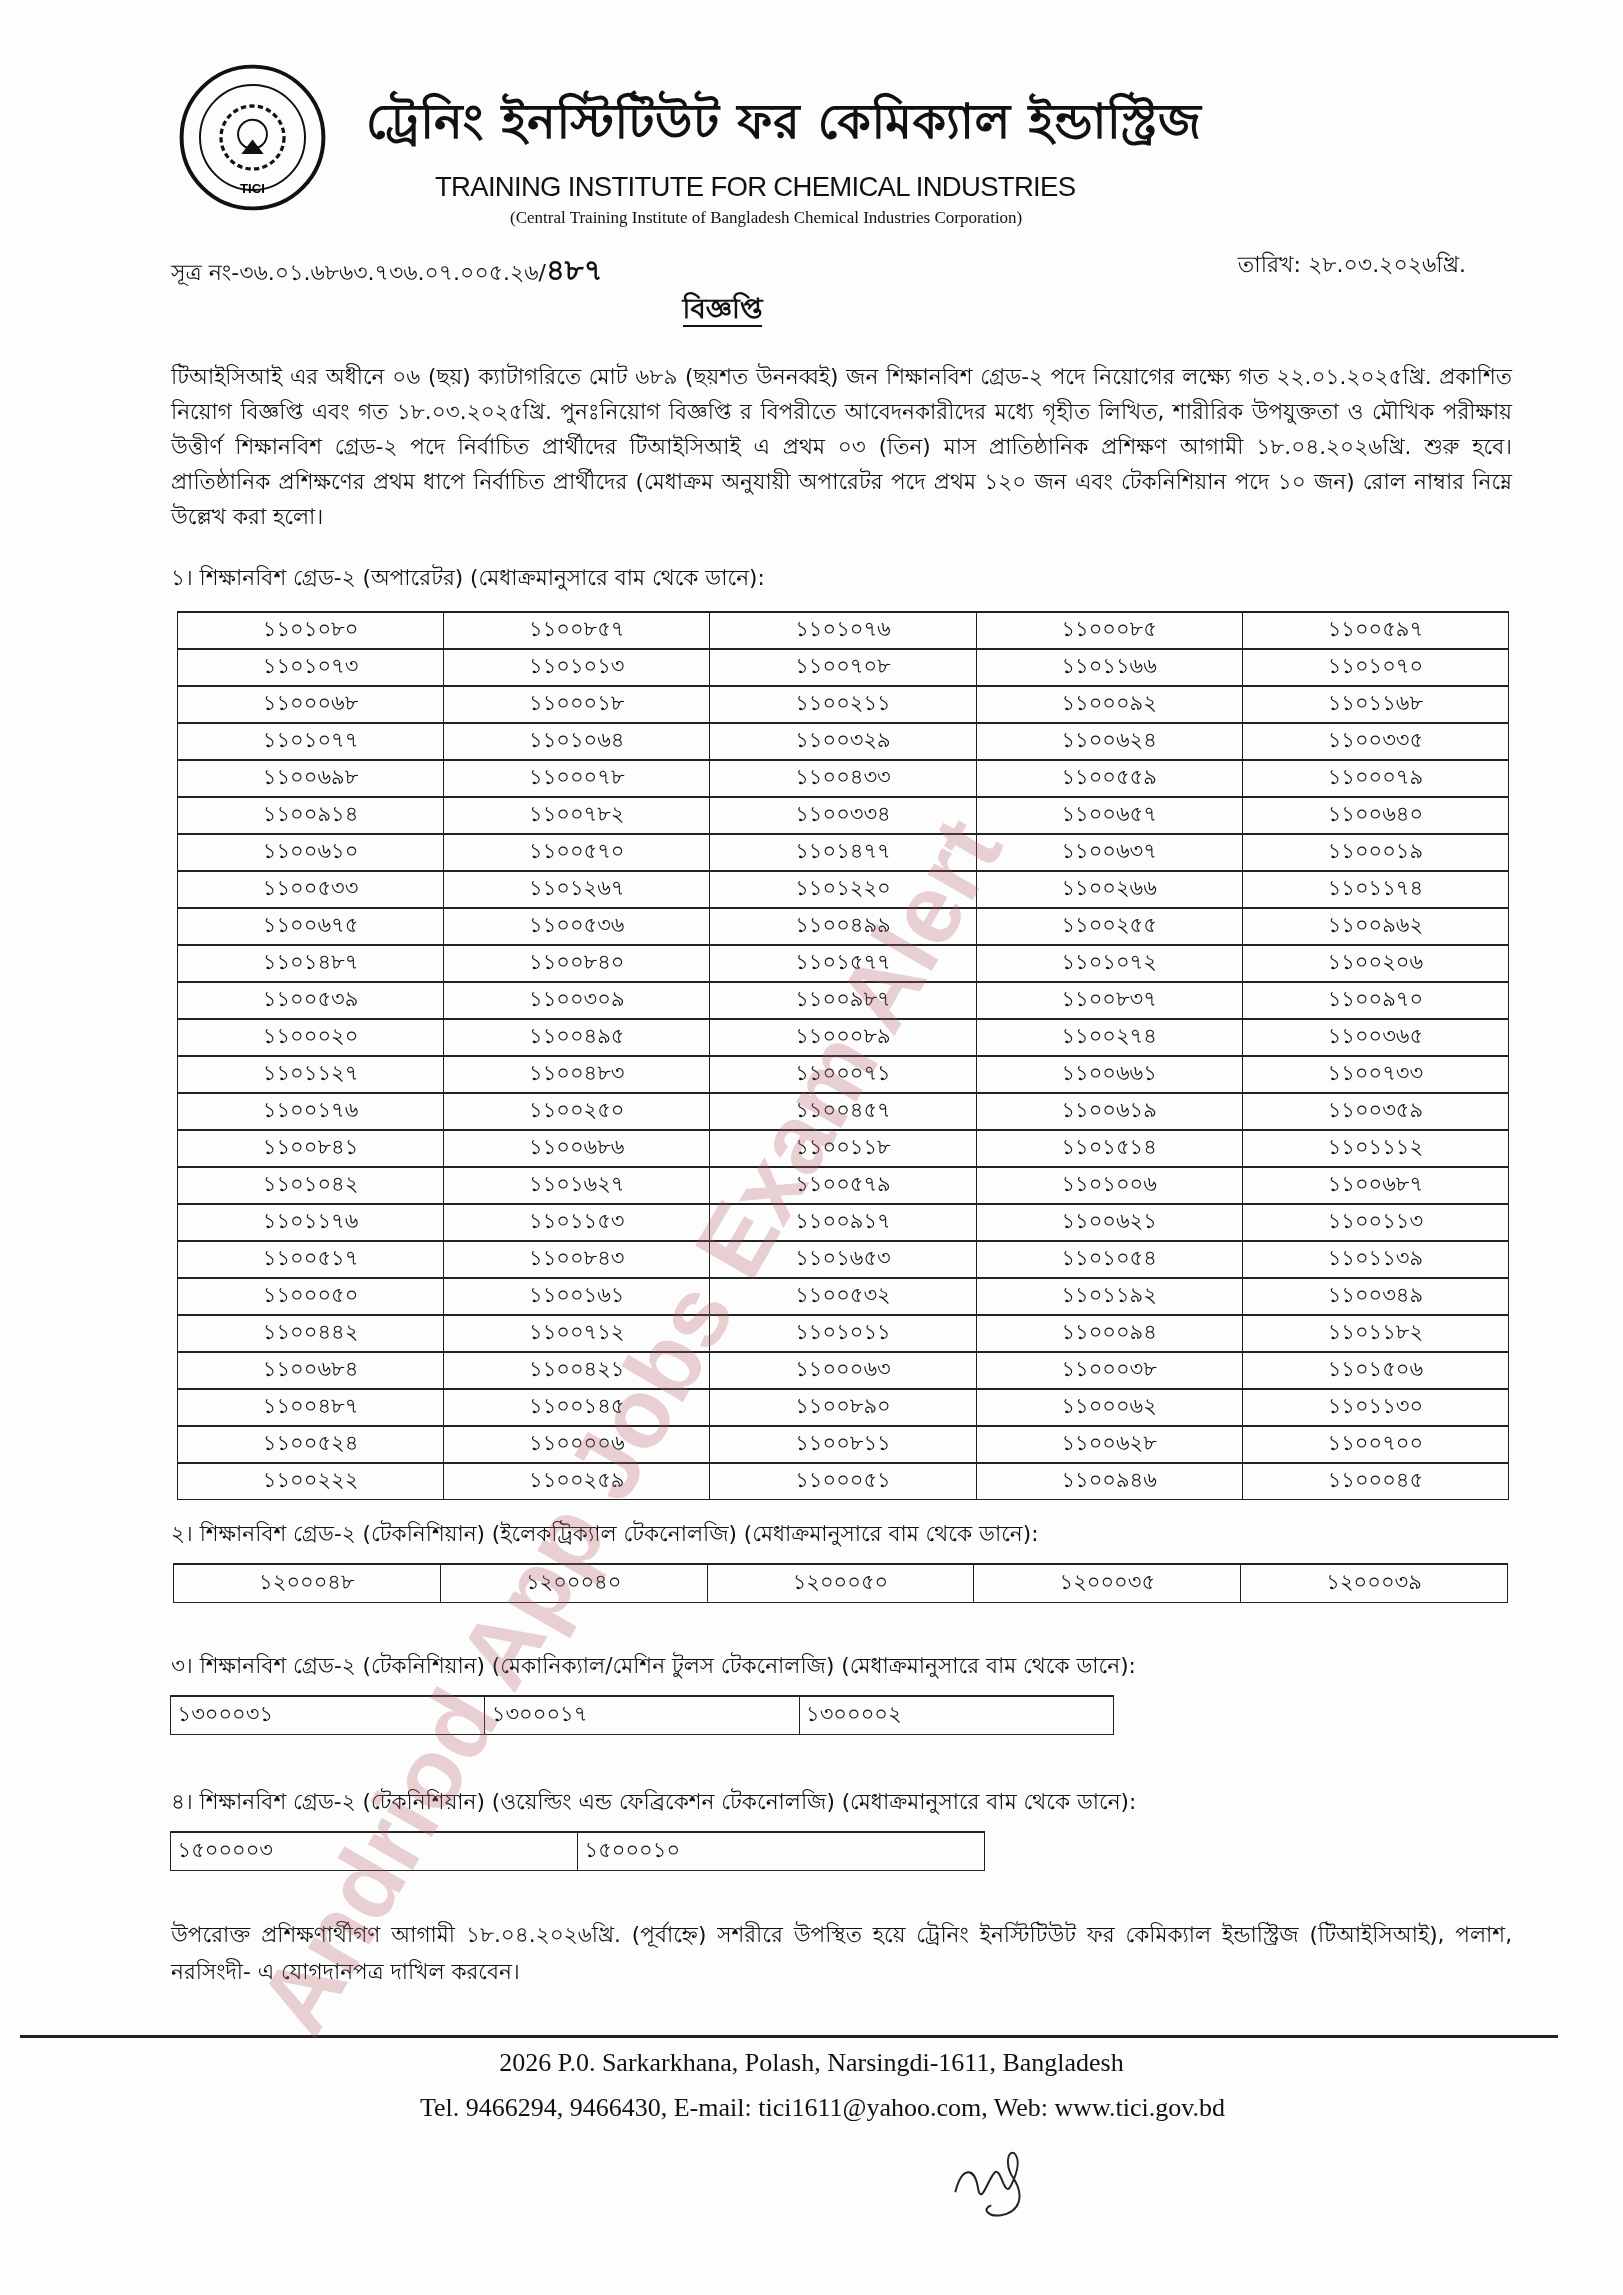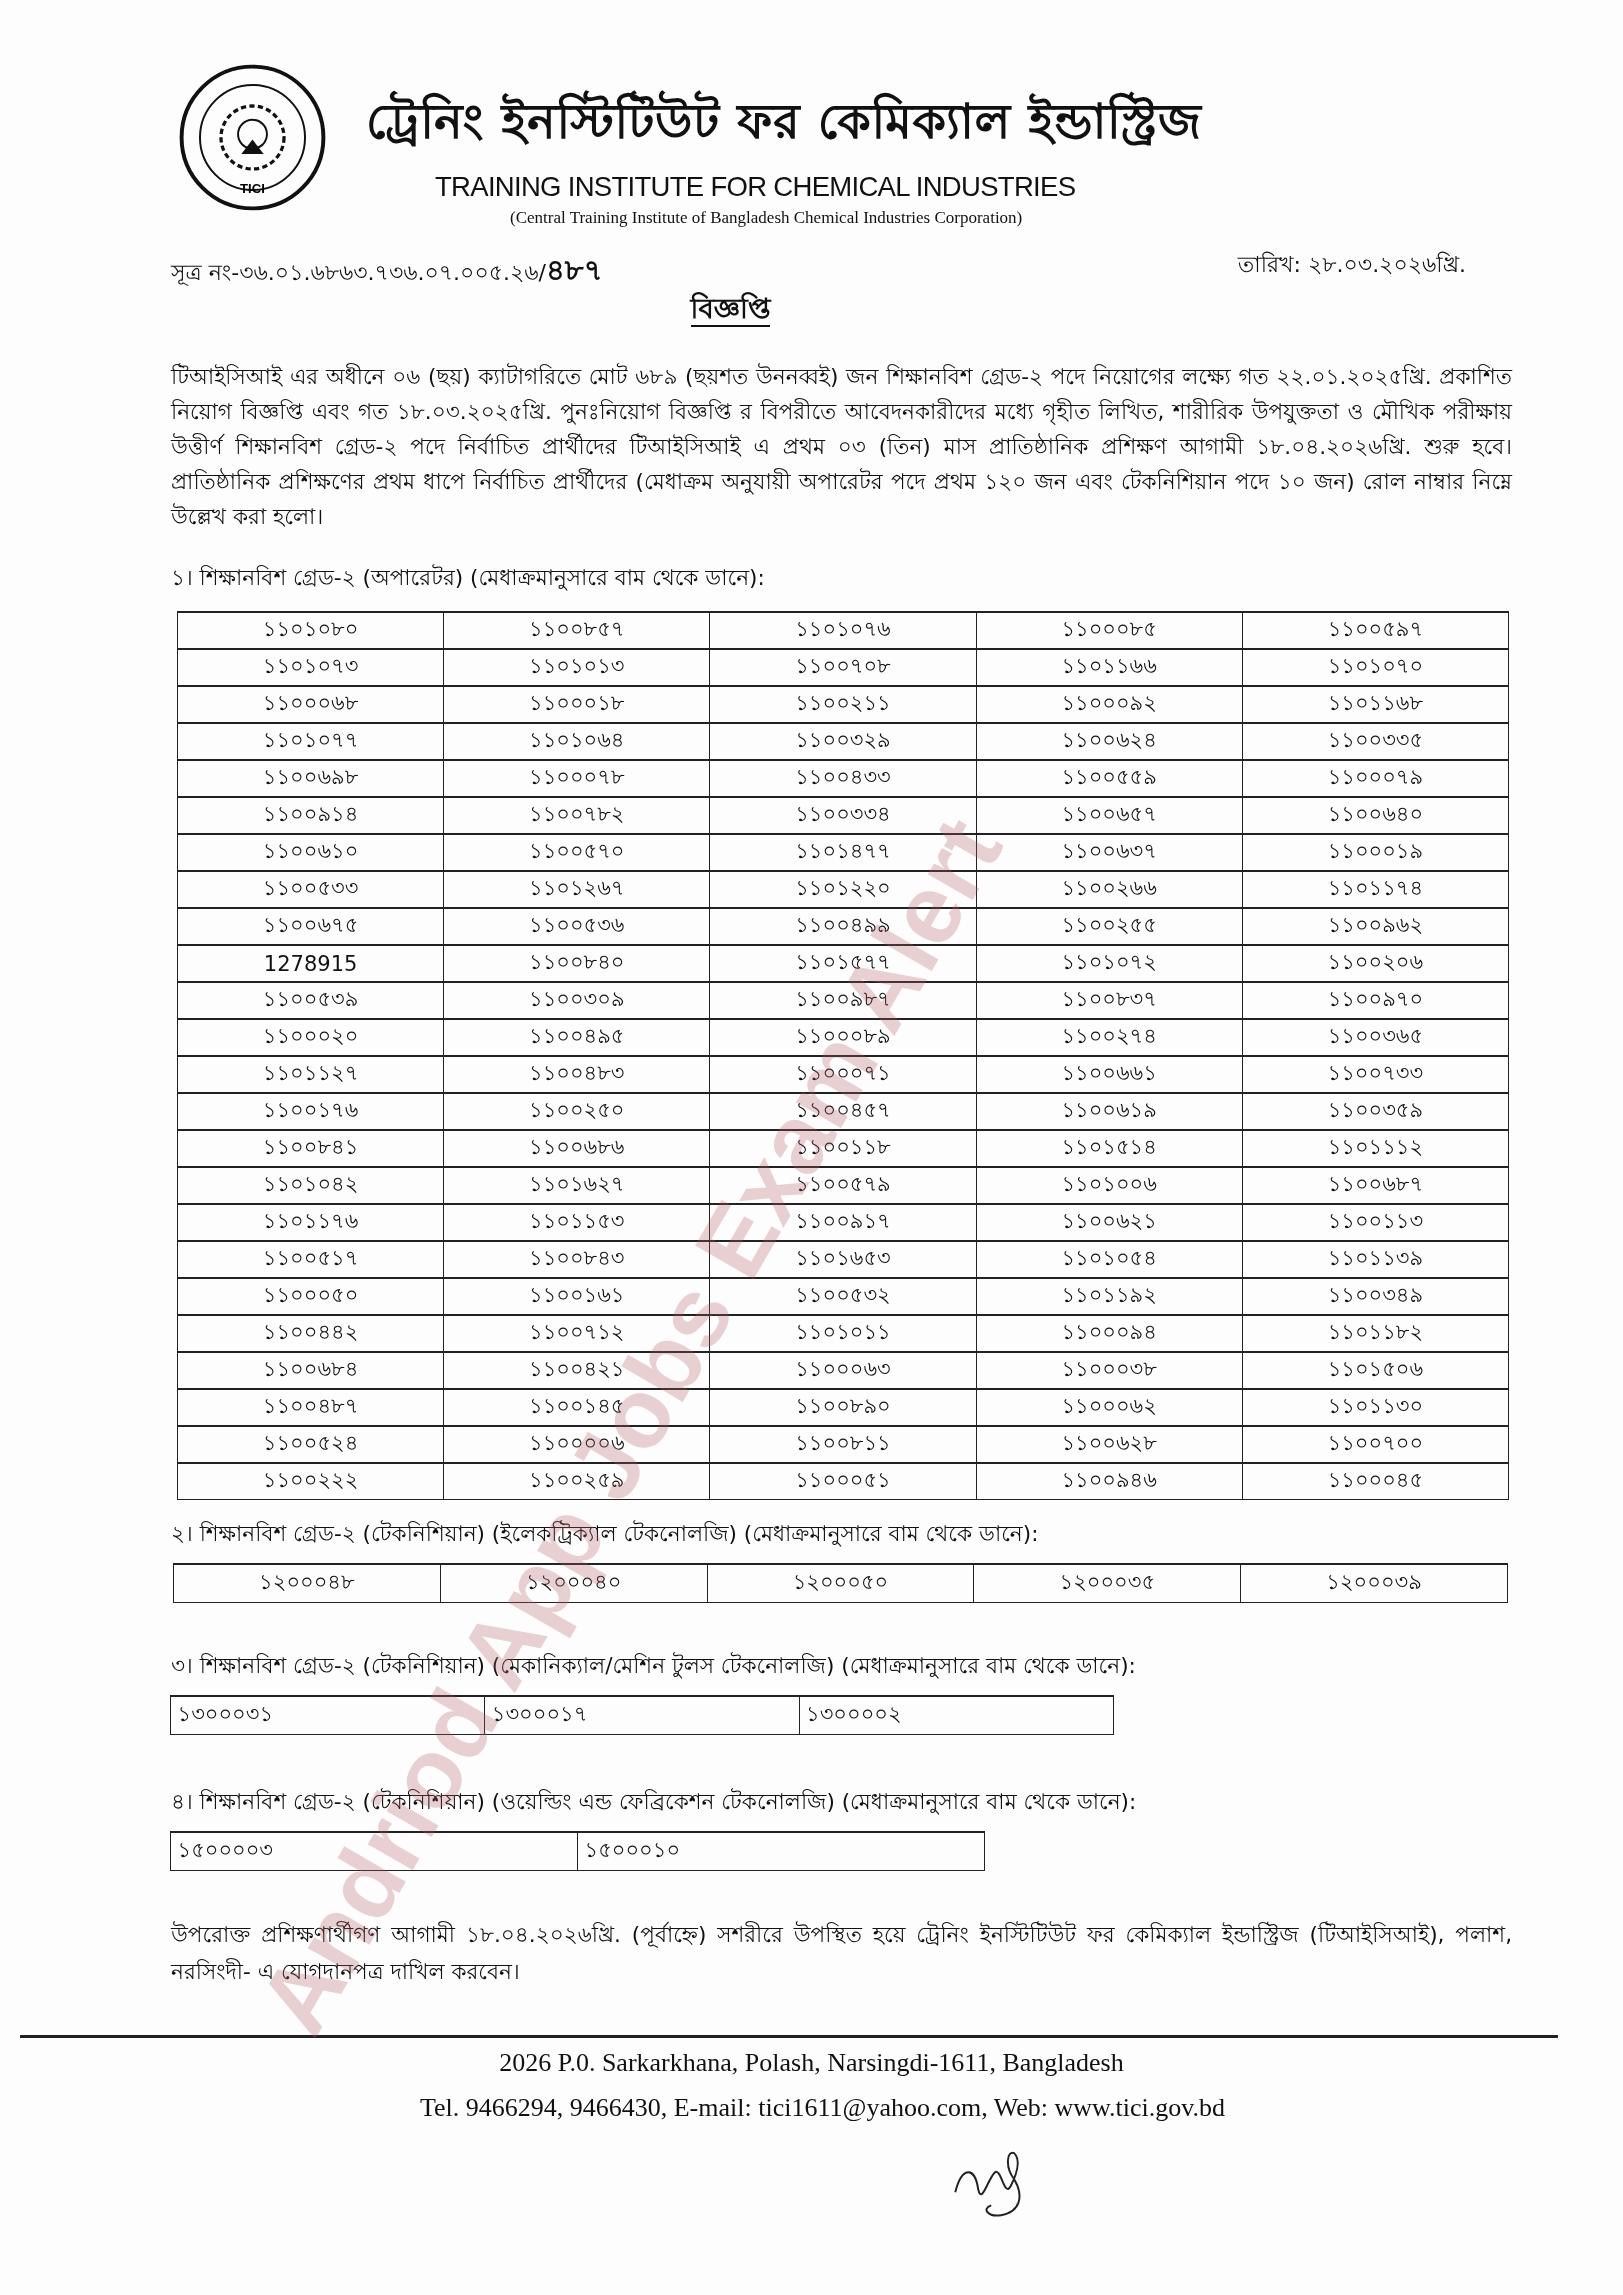--- a/index.html
+++ b/index.html
@@ -8,21 +8,21 @@
   .page { position: absolute; left: 0; top: 0; width: 1623px; height: 2295px; background: #fdfdfd; }
 
   .logo { position: absolute; left: 177px; top: 62px; width: 151px; height: 151px; }
   .title-bn { position: absolute; left: 366px; top: 85px; font-size: 48px; font-weight: bold; letter-spacing: 0.7px; white-space: nowrap; }
   .title-en { position: absolute; left: 435px; top: 171px; font-family: "Liberation Sans", sans-serif; font-size: 27.5px; letter-spacing: -0.7px; white-space: nowrap; }
   .subtitle-en { position: absolute; left: 510px; top: 208px; font-family: "Liberation Serif", serif; font-size: 17px; white-space: nowrap; }
 
   .ref { position: absolute; left: 171px; top: 247px; font-size: 22px; white-space: nowrap; }
   .ref .ref-num { font-weight: bold; font-size: 29px; }
   .date { position: absolute; right: 157px; top: 247px; font-size: 22px; white-space: nowrap; }
-  .notice-title { position: absolute; left: 12px; width: 1437px; top: 288px; text-align: center; font-size: 27.5px; font-weight: bold; }
+  .notice-title { position: absolute; left: 4px; width: 1437px; top: 288px; text-align: center; font-size: 27.5px; font-weight: bold; }
   .notice-title span { border-bottom: 2.6px solid #111; padding-bottom: 1.3px; }
 
   .body-para { position: absolute; left: 171px; width: 1341px; top: 359px; font-size: 21.6px; line-height: 35px; text-align: justify; }
 
   .section-label { position: absolute; left: 171px; font-size: 21.6px; white-space: nowrap; }
 
   table.rolls { position: absolute; border-collapse: collapse; }
   table.rolls td { border: 1.3px solid #222; border-top: 2.6px solid #222; font-size: 21px; height: 33px; padding: 0 6.5px; }
   table.main { left: 177px; top: 611px; width: 1332px; }
   table.main td { text-align: center; height: 33px; }
@@ -131,21 +131,21 @@
           <td>১১০১১৭৪</td>
         </tr>
         <tr>
           <td>১১০০৬৭৫</td>
           <td>১১০০৫৩৬</td>
           <td>১১০০৪৯৯</td>
           <td>১১০০২৫৫</td>
           <td>১১০০৯৬২</td>
         </tr>
         <tr>
-          <td>1278915</td>
+          <td>১১০১৪৮৭</td>
           <td>১১০০৮৪০</td>
           <td>১১০১৫৭৭</td>
           <td>১১০১০৭২</td>
           <td>১১০০২০৬</td>
         </tr>
         <tr>
           <td>১১০০৫৩৯</td>
           <td>১১০০৩০৯</td>
           <td>১১০০৯৮৭</td>
           <td>১১০০৮৩৭</td>

